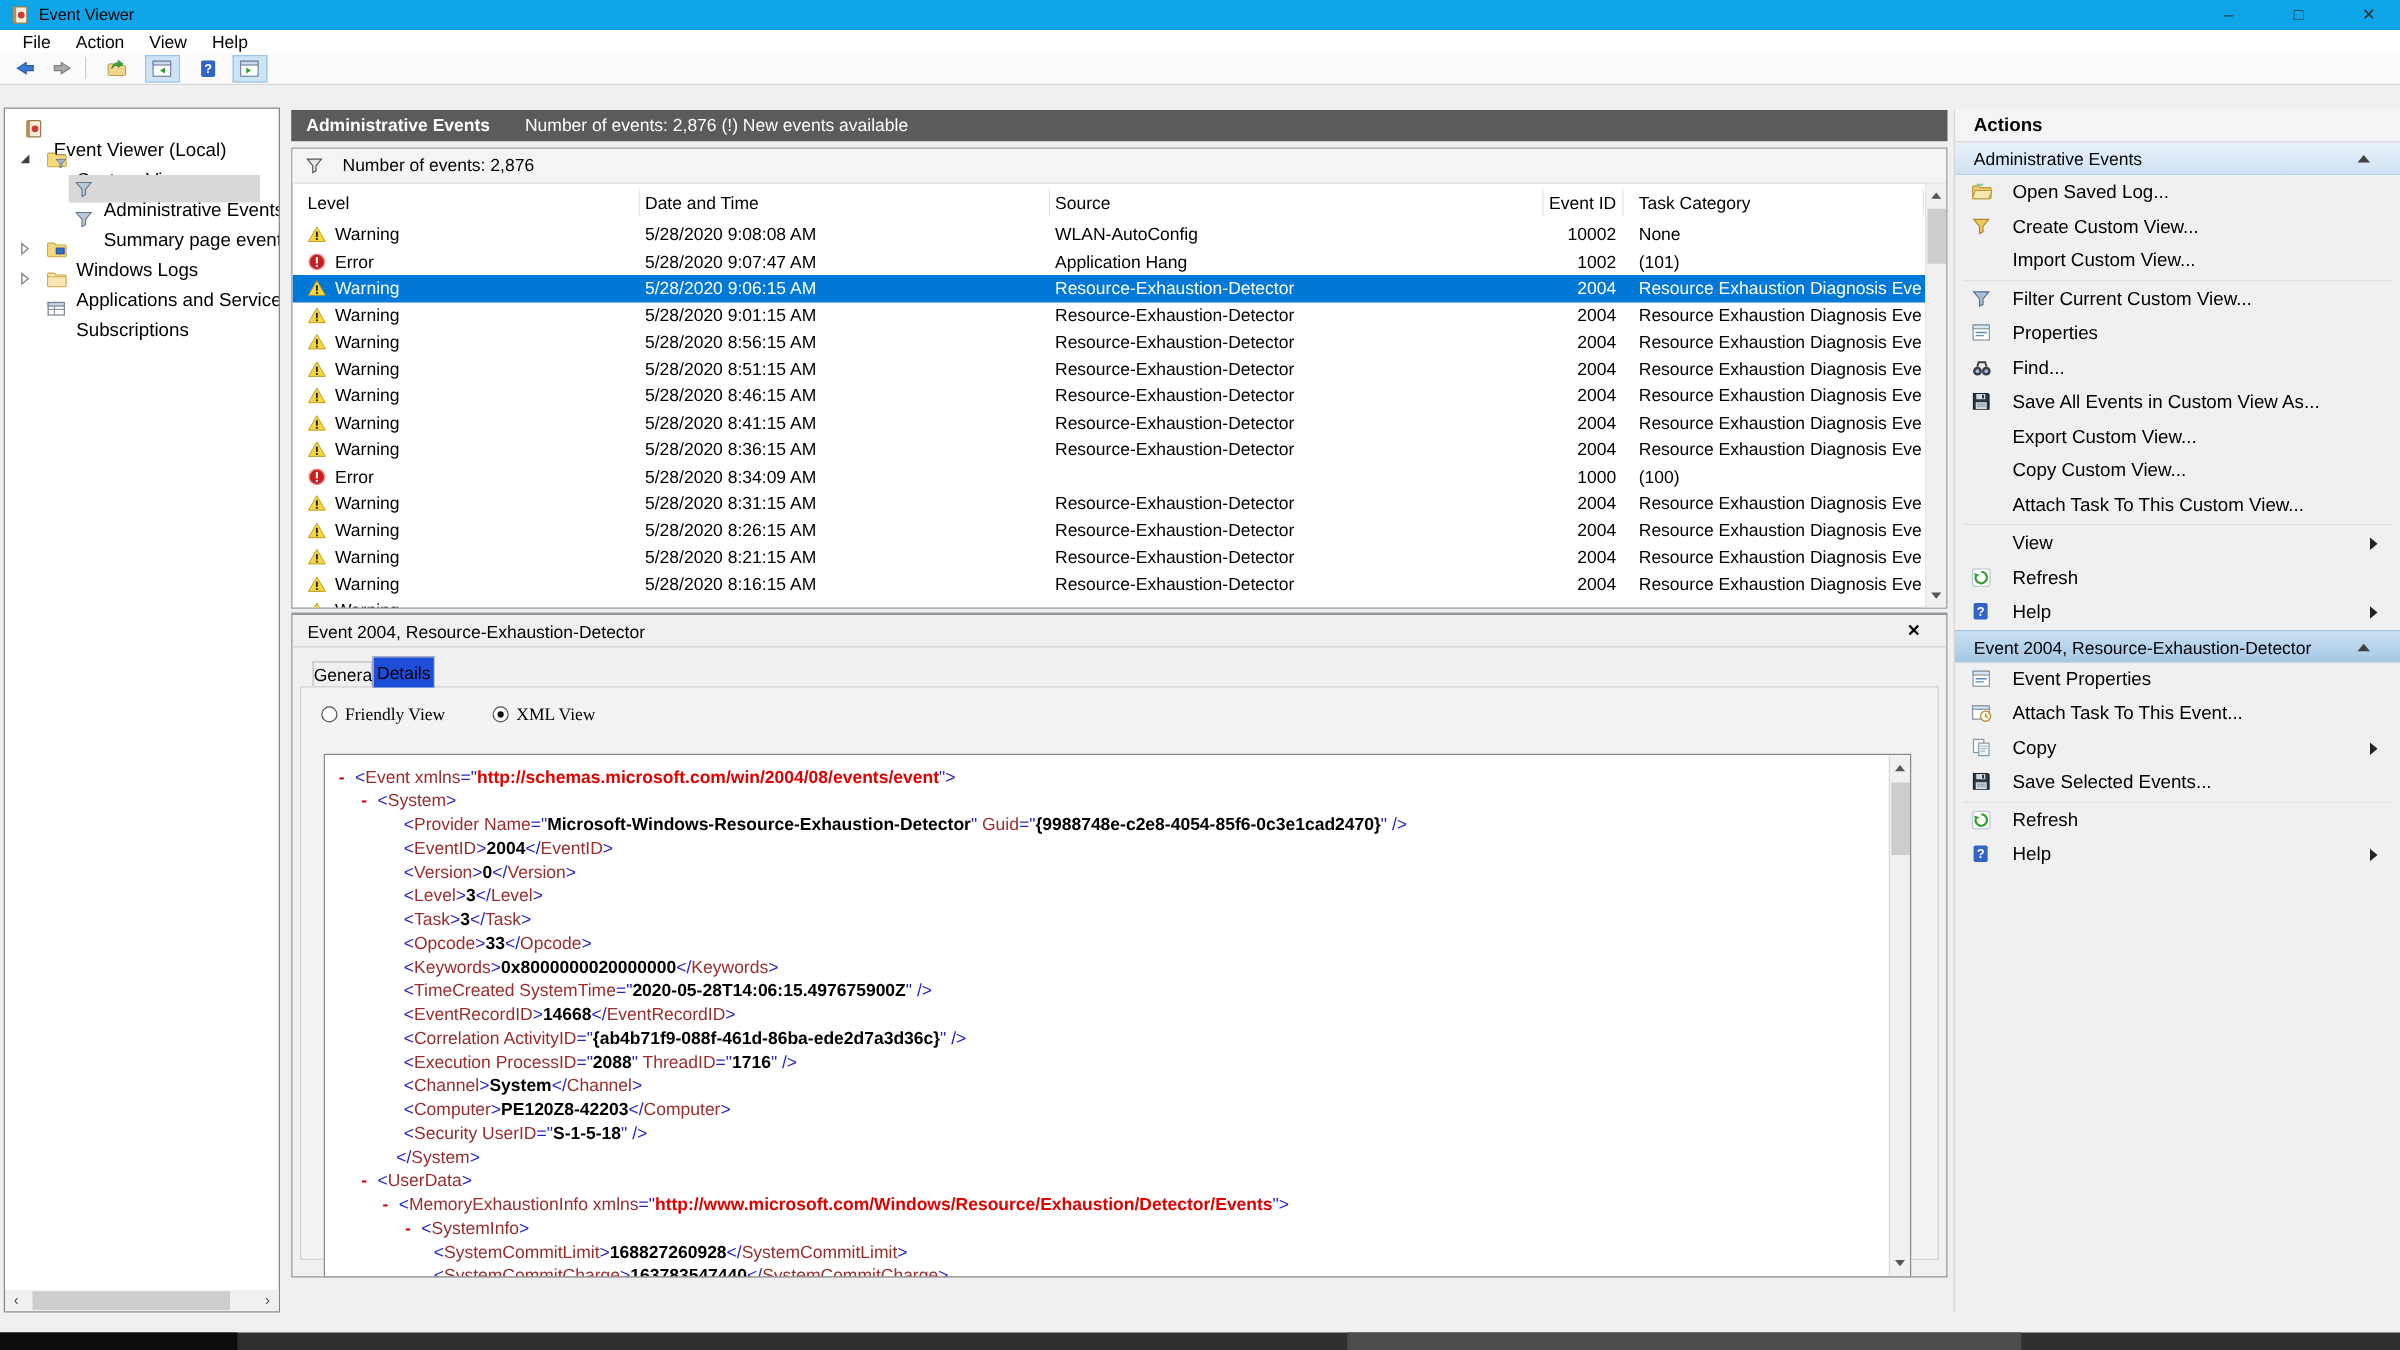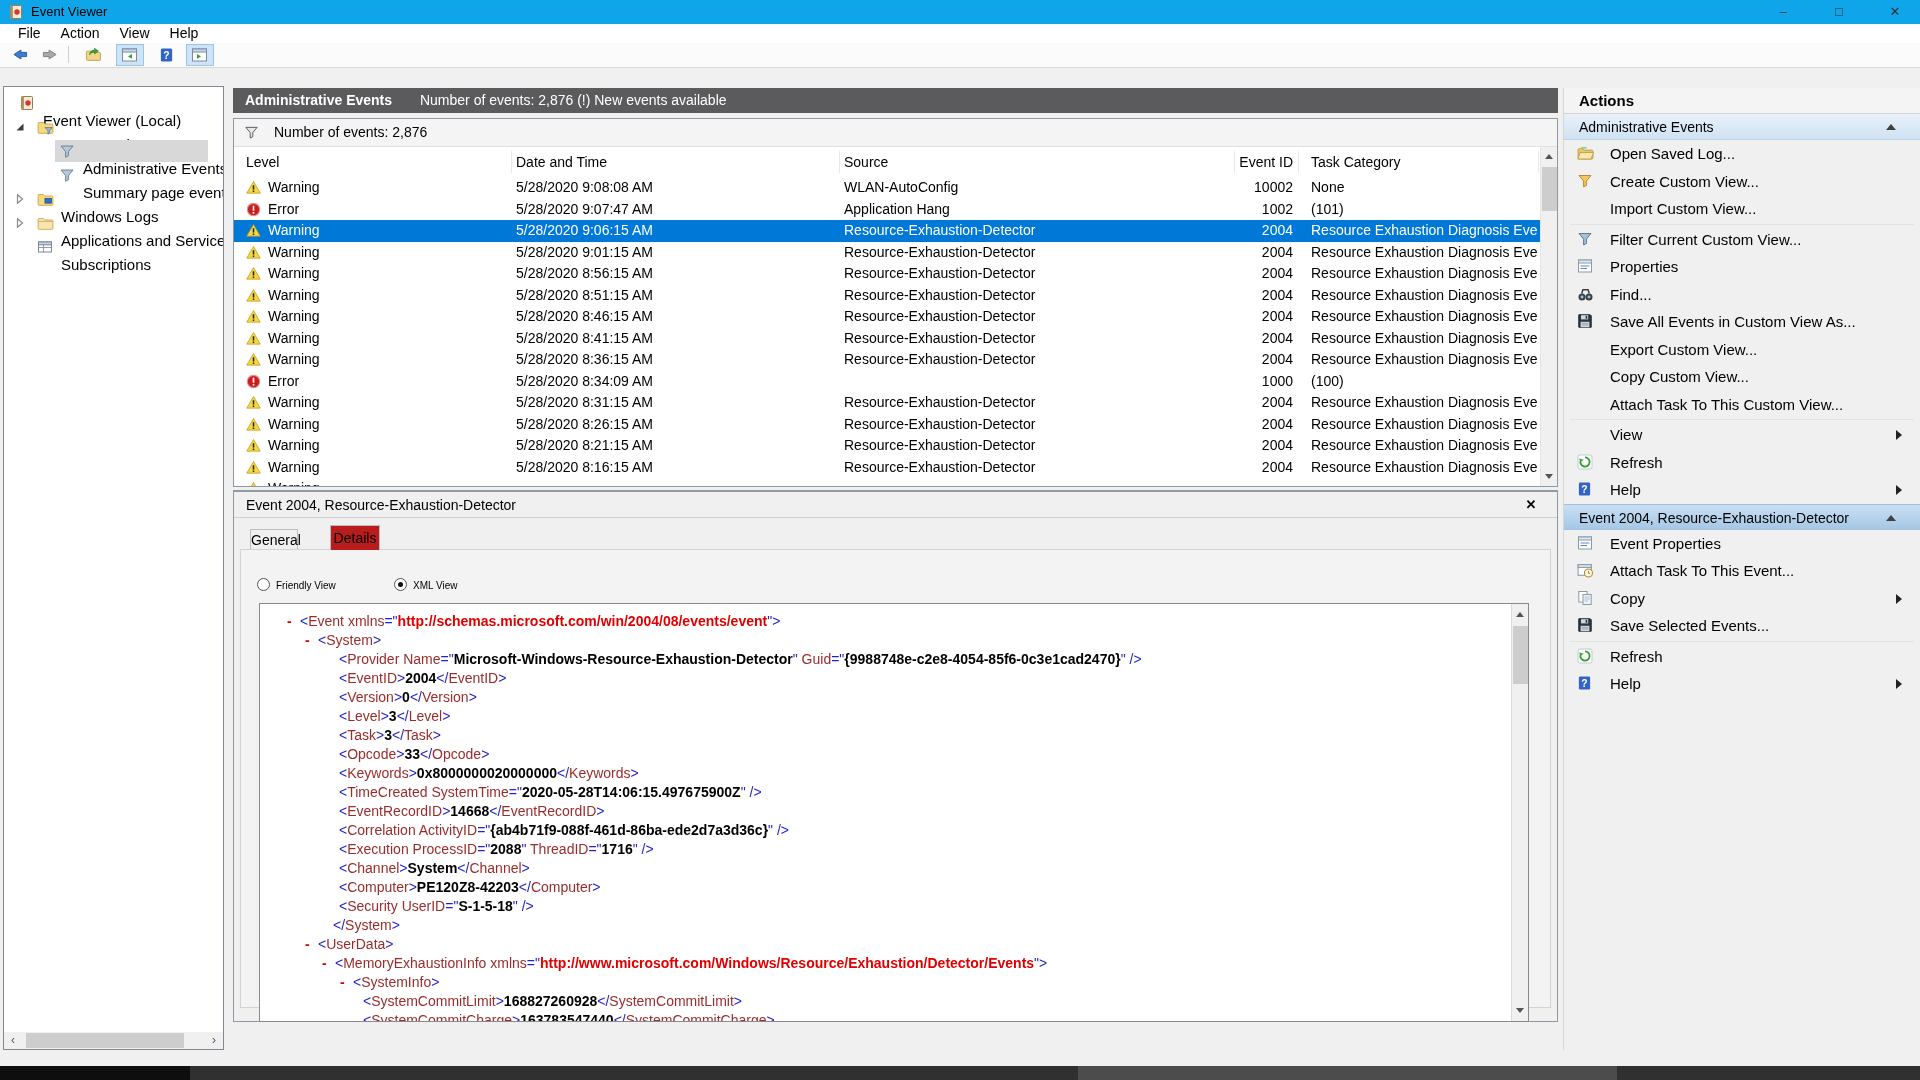--- a/index.html
+++ b/index.html
@@ -78,31 +78,31 @@
   #details-pane { position:absolute; left:233px; top:490px; width:1325px; height:532px;
                   background:#f0f0f0; border:1px solid #9099a3; border-top:2px solid #9099a3; }
   #dp-header { position:relative; height:26px; border-bottom:1px solid #cfcfcf; font-size:14px;
                line-height:26px; padding-left:12px; }
   #dp-close { position:absolute; right:16px; top:0; width:20px; height:26px; text-align:center;
               font-size:13px; font-weight:bold; }
   .tab { position:absolute; font-size:14px; text-align:center; }
   #tab-general { left:16px; top:37px; width:48px; height:20px; line-height:20px;
                  background:#f0f0f0; border:1px solid #bdbdbd; border-bottom:none; z-index:1; }
   #tab-details { left:64px; top:33px; width:50px; height:25px; line-height:25px;
-                 background:#b91c1c; border:1px solid #bdbdbd; border-bottom:none; z-index:3;margin-left:32px; }
+                 background:#1d4ed8; border:1px solid #bdbdbd; border-bottom:none; z-index:3; }
   #tab-content { position:absolute; left:6px; top:57px; width:1311px; height:459px;
                  background:#f3f3f3; border:1px solid #d2d2d2; z-index:2; }
-  .radio-row { position:absolute; top:27px; height:18px; font-size:10px; line-height:18px; }
+  .radio-row { position:absolute; top:14px; height:18px; font-size:14px; line-height:18px;font-family:Liberation Serif, serif; }
   .radio-dot { display:inline-block; width:13px; height:13px; border:1px solid #555; border-radius:50%;
                background:#fff; vertical-align:-2px; margin-right:6px; position:relative; }
   .radio-dot.on::after { content:""; position:absolute; left:3px; top:3px; width:5px; height:5px;
                border-radius:50%; background:#111; }
   #xml-box { position:absolute; left:18px; top:53px; width:1270px; height:419px; background:#fff;
              border:1px solid #8a8a8a; overflow:hidden; }
-  #xml-content { position:absolute; left:16px; top:0; width:1245px; height:419px; overflow:hidden;
+  #xml-content { position:absolute; left:0; top:0; width:1245px; height:419px; overflow:hidden;
                  padding:8px 0 0 7px; font-size:14px; }
   .xline { height:19px; line-height:19px; white-space:nowrap; }
   .xdash { display:inline-block; width:13px; color:#d40000; font-weight:bold; }
   .xp { color:#2323cc; }
   .xn { color:#9b2c2c; }
   .xv { color:#000; font-weight:bold; }
   .xr { color:#e00000; font-weight:bold; }
   #xml-vscroll { position:absolute; right:0; top:0; width:17px; height:417px; background:#f0f0f0;
                  border-left:1px solid #dadada; }
   #xml-thumb { position:absolute; left:1px; top:22px; width:15px; height:58px; background:#cdcdcd; }

